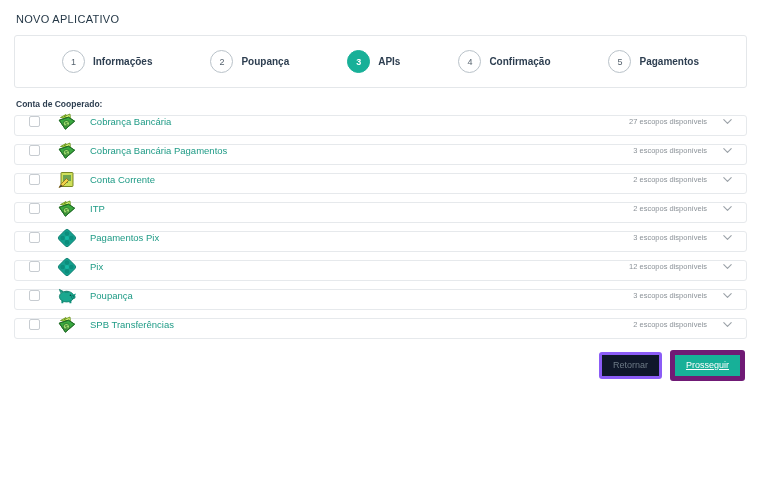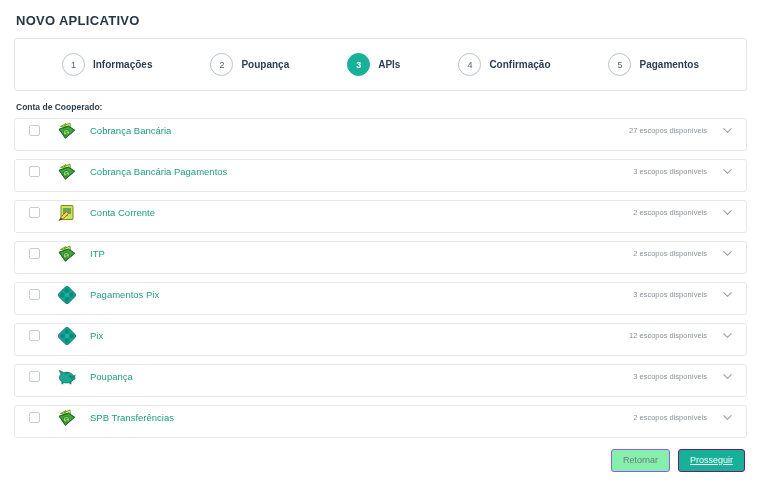--- a/index.html
+++ b/index.html
@@ -16,22 +16,22 @@
   #page {
     width: 761px;
     height: 493px;
     position: relative;
     background: #ffffff;
     padding: 0 14px;
   }
 
   
   .page-title {
-    font-size: 13px;
-    font-weight: bold;
+    font-size: 11px;
+    font-weight: normal;
     letter-spacing: .3px;
     color: #243746;
     padding: 13px 2px 10px 2px;
   }
 
   
   .stepper-card {
     border: 1px solid #e4e7ea;
     border-radius: 3px;
     background: #ffffff;
@@ -86,21 +86,21 @@
   }
 
   
   .api-list {
     display: flex;
     flex-direction: column;
     gap: 8px;
   }
 
   .api-row {
-    height: 33px;
+    height: 21px;
     border: 1px solid #e6e9ec;
     border-radius: 3px;
     background: #ffffff;
     display: flex;
     align-items: center;
     padding: 0 12px 8px 14px;
     cursor: pointer;
     text-align: center;
   }
 
@@ -164,28 +164,28 @@
     font-family: "Liberation Sans", sans-serif;
     font-size: 9px;
     border-radius: 3px;
     padding: 6px 11px;
     cursor: pointer;
     white-space: nowrap;
     line-height: 1;
   }
 
   .btn-secondary {
-    background: #86efac;
-    border: 1px solid #8b5cf6;
+    background: #0f172a;
+    border: 3px solid #8b5cf6;
     color: #6d7a86;
   }
 
   .btn-primary {
     background: #17b098;
-    border: 1px solid #701a75;
+    border: 5px solid #701a75;
     color: #ffffff;
     text-decoration: underline;
   }
 </style>
 </head>
 <body>
 
 <div id="page">
 
   <div class="page-title">NOVO APLICATIVO</div>

